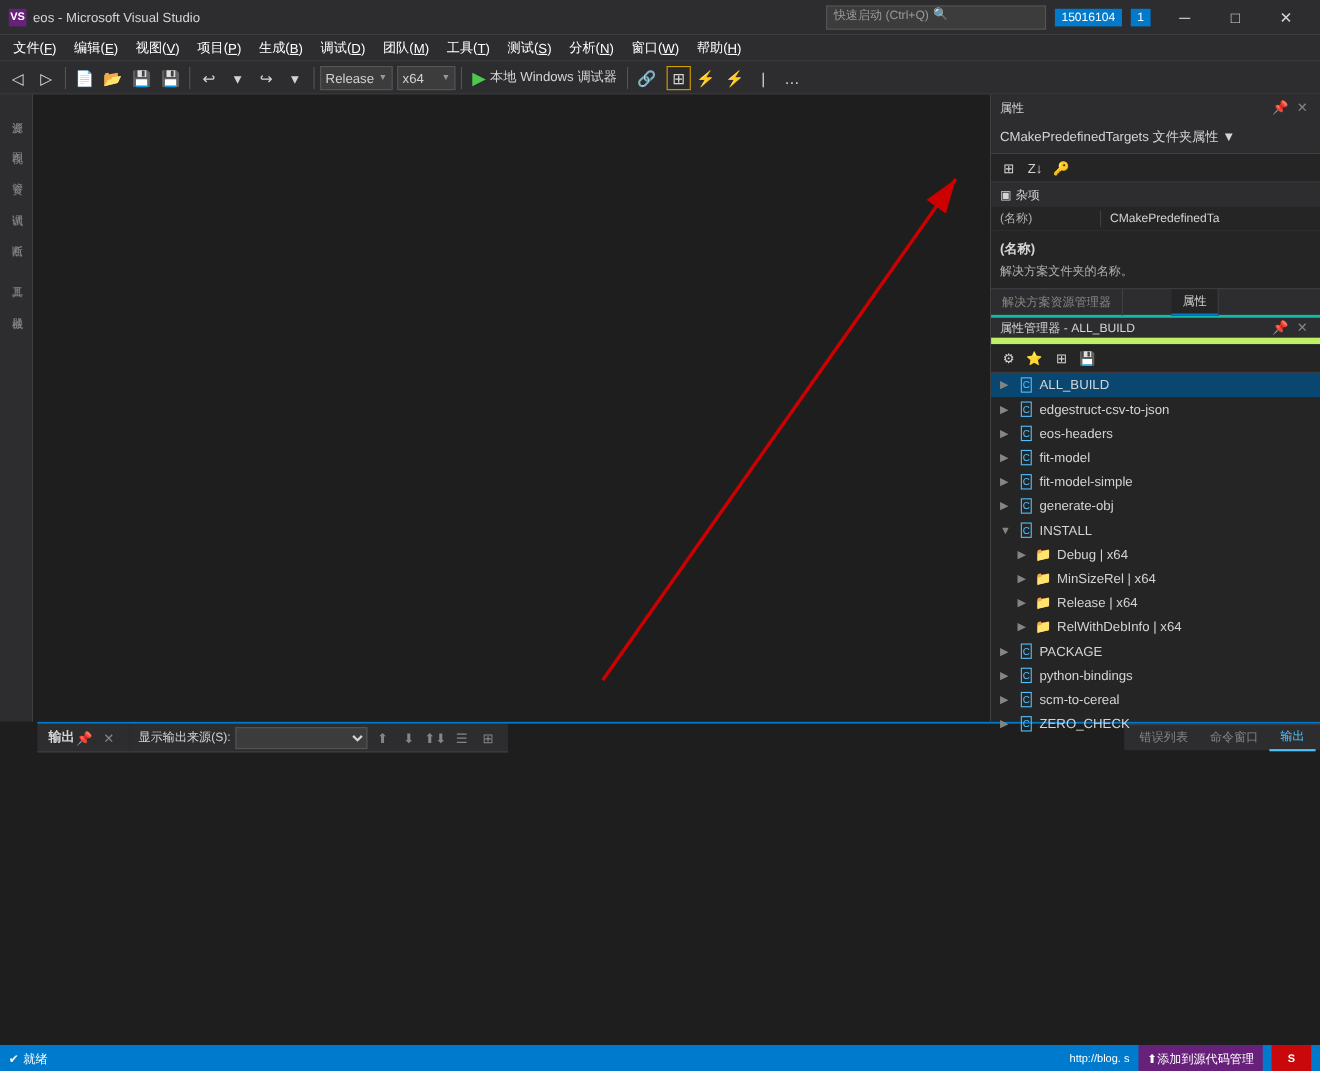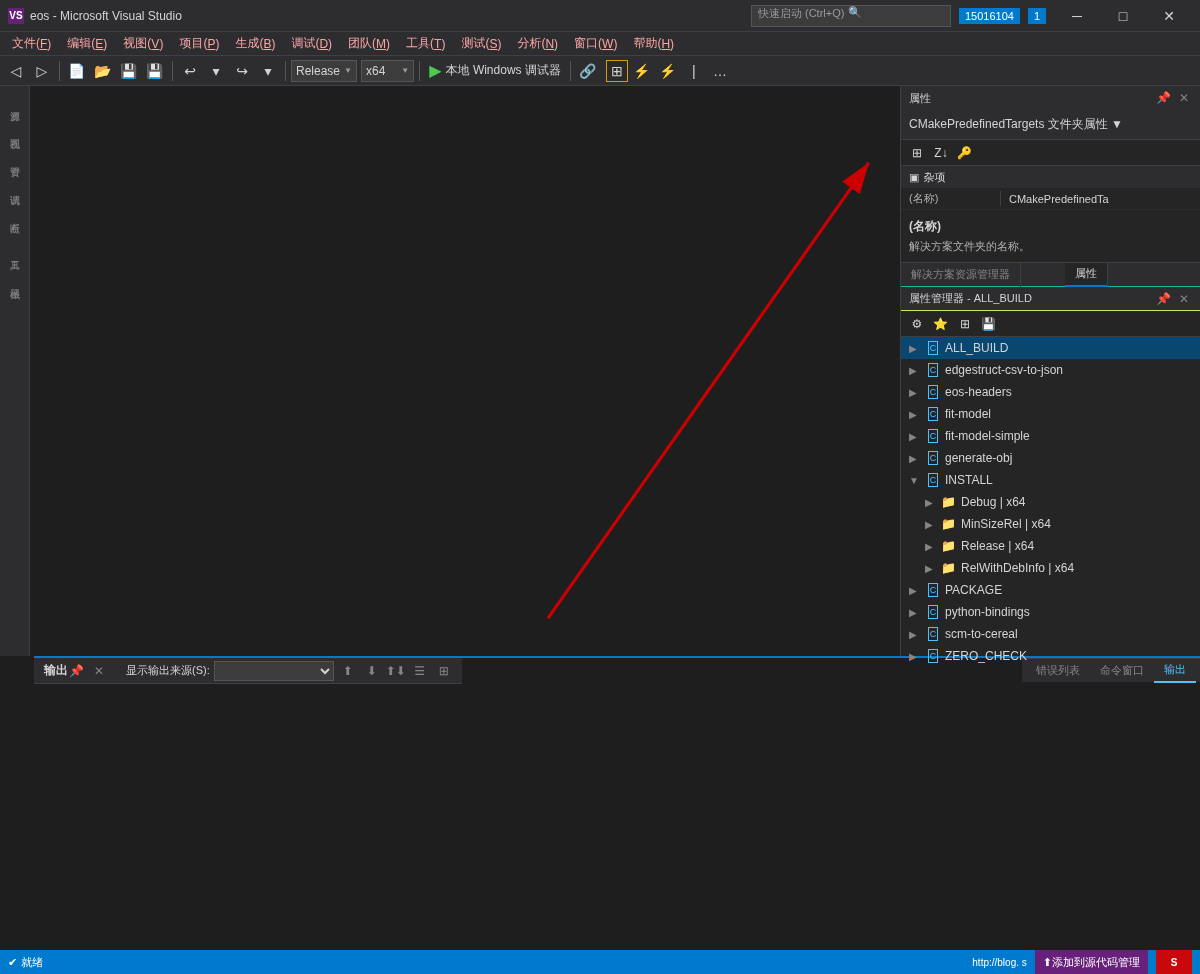--- a/index.html
+++ b/index.html
@@ -87,21 +87,21 @@
       display: flex;
       align-items: center;
       padding: 0 4px;
       border-bottom: 1px solid #3f3f46;
     }
     .menu-item {
       padding: 0 8px;
       height: 24px;
       display: flex;
       align-items: center;
-      color: #fca5a5;
+      color: #ffffff;
       cursor: pointer;
       font-size: 12px;
     }
     .menu-item u { text-decoration: underline; }
 
     
     .toolbar {
       height: 30px;
       background: #2d2d30;
       display: flex;
@@ -213,21 +213,21 @@
       color: #858585;
       cursor: pointer;
       font-size: 12px;
     }
 
     
     .properties-panel {
       height: 380px;
       display: flex;
       flex-direction: column;
-      border-bottom: 1px solid #14b8a6;
+      border-bottom: 3px solid #14b8a6;
       justify-content: flex-end;
     }
     .properties-header {
       height: 24px;
       background: #2d2d30;
       display: flex;
       align-items: center;
       padding: 0 8px;
       justify-content: space-between;
       font-size: 11px;
@@ -328,21 +328,21 @@
     }
     .prop-manager-header {
       height: 24px;
       background: #2d2d30;
       display: flex;
       align-items: center;
       padding: 0 8px;
       justify-content: space-between;
       font-size: 11px;
       color: #d4d4d4;
-      border-bottom: 1px solid #bef264;
+      border-bottom: 6px solid #bef264;
     }
     .prop-manager-toolbar {
       height: 26px;
       background: #252526;
       display: flex;
       align-items: center;
       padding: 0 6px;
       gap: 4px;
       border-bottom: 1px solid #3f3f46;
     }

